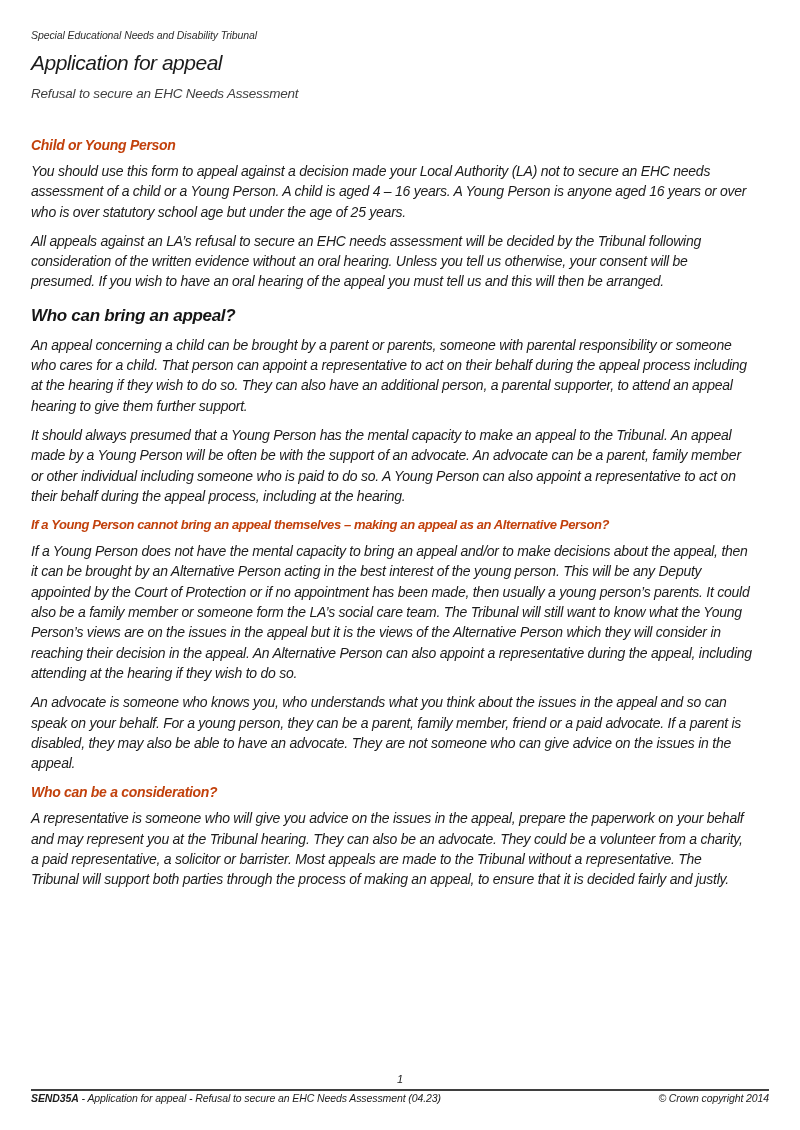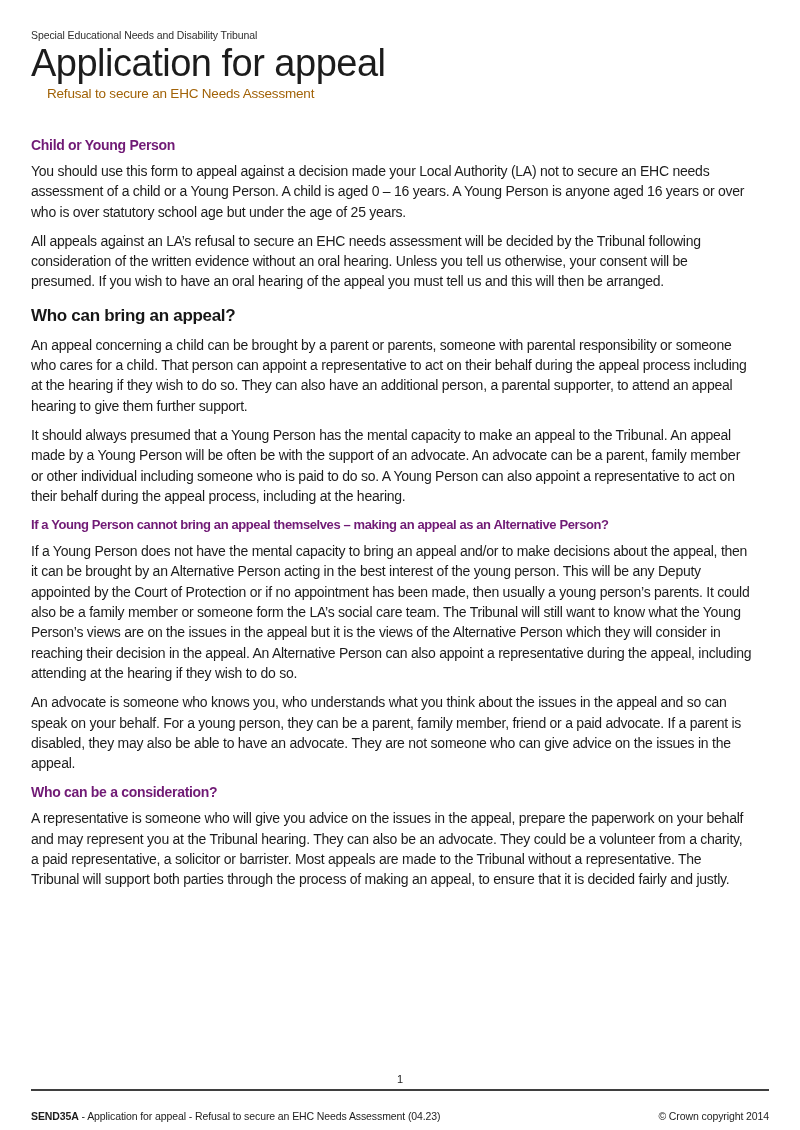--- a/index.html
+++ b/index.html
@@ -8,63 +8,64 @@
     background: #ffffff;
   }
   .page {
     position: relative;
     width: 800px;
     height: 1130px;
     background: #ffffff;
     font-family: "Liberation Sans", "DejaVu Sans", sans-serif;
     color: #1c1c1c;
     overflow: hidden;
+    font-style: italic;
   }
   .content {
     padding: 28px 48px 0 31px;
   }
   .tribunal {
     margin: 0 0 3px 0;
     font-size: 10.5px;
     line-height: 14px;
     letter-spacing: -0.1px;
     color: #2e2e2e;
     font-weight: 400;
   }
   h1.doc-title {
     margin: 0 0 4px 0;
-    font-size: 38px;
+    font-size: 21px;
     line-height: 36px;
     font-weight: 400;
     letter-spacing: -0.5px;
     color: #1c1c1c;
   }
   .subtitle {
-    margin: 0 0 33px 16px;
+    margin: 0 0 33px 0;
     font-size: 13.5px;
     line-height: 18px;
     letter-spacing: -0.2px;
-    color: #a16207;
+    color: #404040;
     font-weight: 400;
   }
   h2.section-heading {
     margin: 13px 0 8px 0;
     font-size: 17px;
     line-height: 22px;
     font-weight: 700;
     letter-spacing: -0.3px;
     color: #161616;
   }
   h3.sub-heading {
     margin: 10px 0 7px 0;
     font-size: 14px;
     line-height: 18px;
     font-weight: 700;
     letter-spacing: -0.3px;
-    color: #701a75;
+    color: #c2410c;
   }
   h3.sub-heading.long {
     font-size: 13px;
     letter-spacing: -0.4px;
   }
   p.body-text {
     margin: 0 0 9px 0;
     font-size: 14px;
     line-height: 20.3px;
     letter-spacing: -0.25px;
@@ -84,42 +85,42 @@
     margin-bottom: 3px;
   }
   .footer-rule {
     border: none;
     border-top: 2px solid #3f3f3f;
     margin: 0;
   }
   .footer-row {
     display: flex;
     justify-content: space-between;
-    padding-top: 18px;
+    padding-top: 0;
     font-size: 10.5px;
     line-height: 14px;
     letter-spacing: -0.1px;
     color: #1c1c1c;
   }
   .form-code {
     font-weight: 700;
   }
 </style>
 </head>
 <body>
 
 <div class="page">
   <div class="content">
 
     <p class="tribunal">Special Educational Needs and Disability Tribunal</p>
     <h1 class="doc-title">Application for appeal</h1>
     <p class="subtitle">Refusal to secure an EHC Needs Assessment</p>
 
     <h3 class="sub-heading">Child or Young Person</h3>
-    <p class="body-text">You should use this form to appeal against a decision made your Local Authority (LA) not to secure an EHC needs assessment of a child or a Young Person. A child is aged 0 – 16 years. A Young Person is anyone aged 16 years or over who is over statutory school age but under the age of 25 years.</p>
+    <p class="body-text">You should use this form to appeal against a decision made your Local Authority (LA) not to secure an EHC needs assessment of a child or a Young Person. A child is aged 4 – 16 years. A Young Person is anyone aged 16 years or over who is over statutory school age but under the age of 25 years.</p>
     <p class="body-text">All appeals against an LA’s refusal to secure an EHC needs assessment will be decided by the Tribunal following consideration of the written evidence without an oral hearing. Unless you tell us otherwise, your consent will be presumed. If you wish to have an oral hearing of the appeal you must tell us and this will then be arranged.</p>
 
     <h2 class="section-heading">Who can bring an appeal?</h2>
 
     <p class="body-text">An appeal concerning a child can be brought by a parent or parents, someone with parental responsibility or someone who cares for a child. That person can appoint a representative to act on their behalf during the appeal process including at the hearing if they wish to do so. They can also have an additional person, a parental supporter, to attend an appeal hearing to give them further support.</p>
 
     <p class="body-text">It should always presumed that a Young Person has the mental capacity to make an appeal to the Tribunal. An appeal made by a Young Person will be often be with the support of an advocate. An advocate can be a parent, family member or other individual including someone who is paid to do so. A Young Person can also appoint a representative to act on their behalf during the appeal process, including at the hearing.</p>
 
     <h3 class="sub-heading long">If a Young Person cannot bring an appeal themselves – making an appeal as an Alternative Person?</h3>
     <p class="body-text">If a Young Person does not have the mental capacity to bring an appeal and/or to make decisions about the appeal, then it can be brought by an Alternative Person acting in the best interest of the young person. This will be any Deputy appointed by the Court of Protection or if no appointment has been made, then usually a young person’s parents. It could also be a family member or someone form the LA’s social care team. The Tribunal will still want to know what the Young Person’s views are on the issues in the appeal but it is the views of the Alternative Person which they will consider in reaching their decision in the appeal.  An Alternative Person can also appoint a representative during the appeal, including attending at the hearing if they wish to do so.</p>

